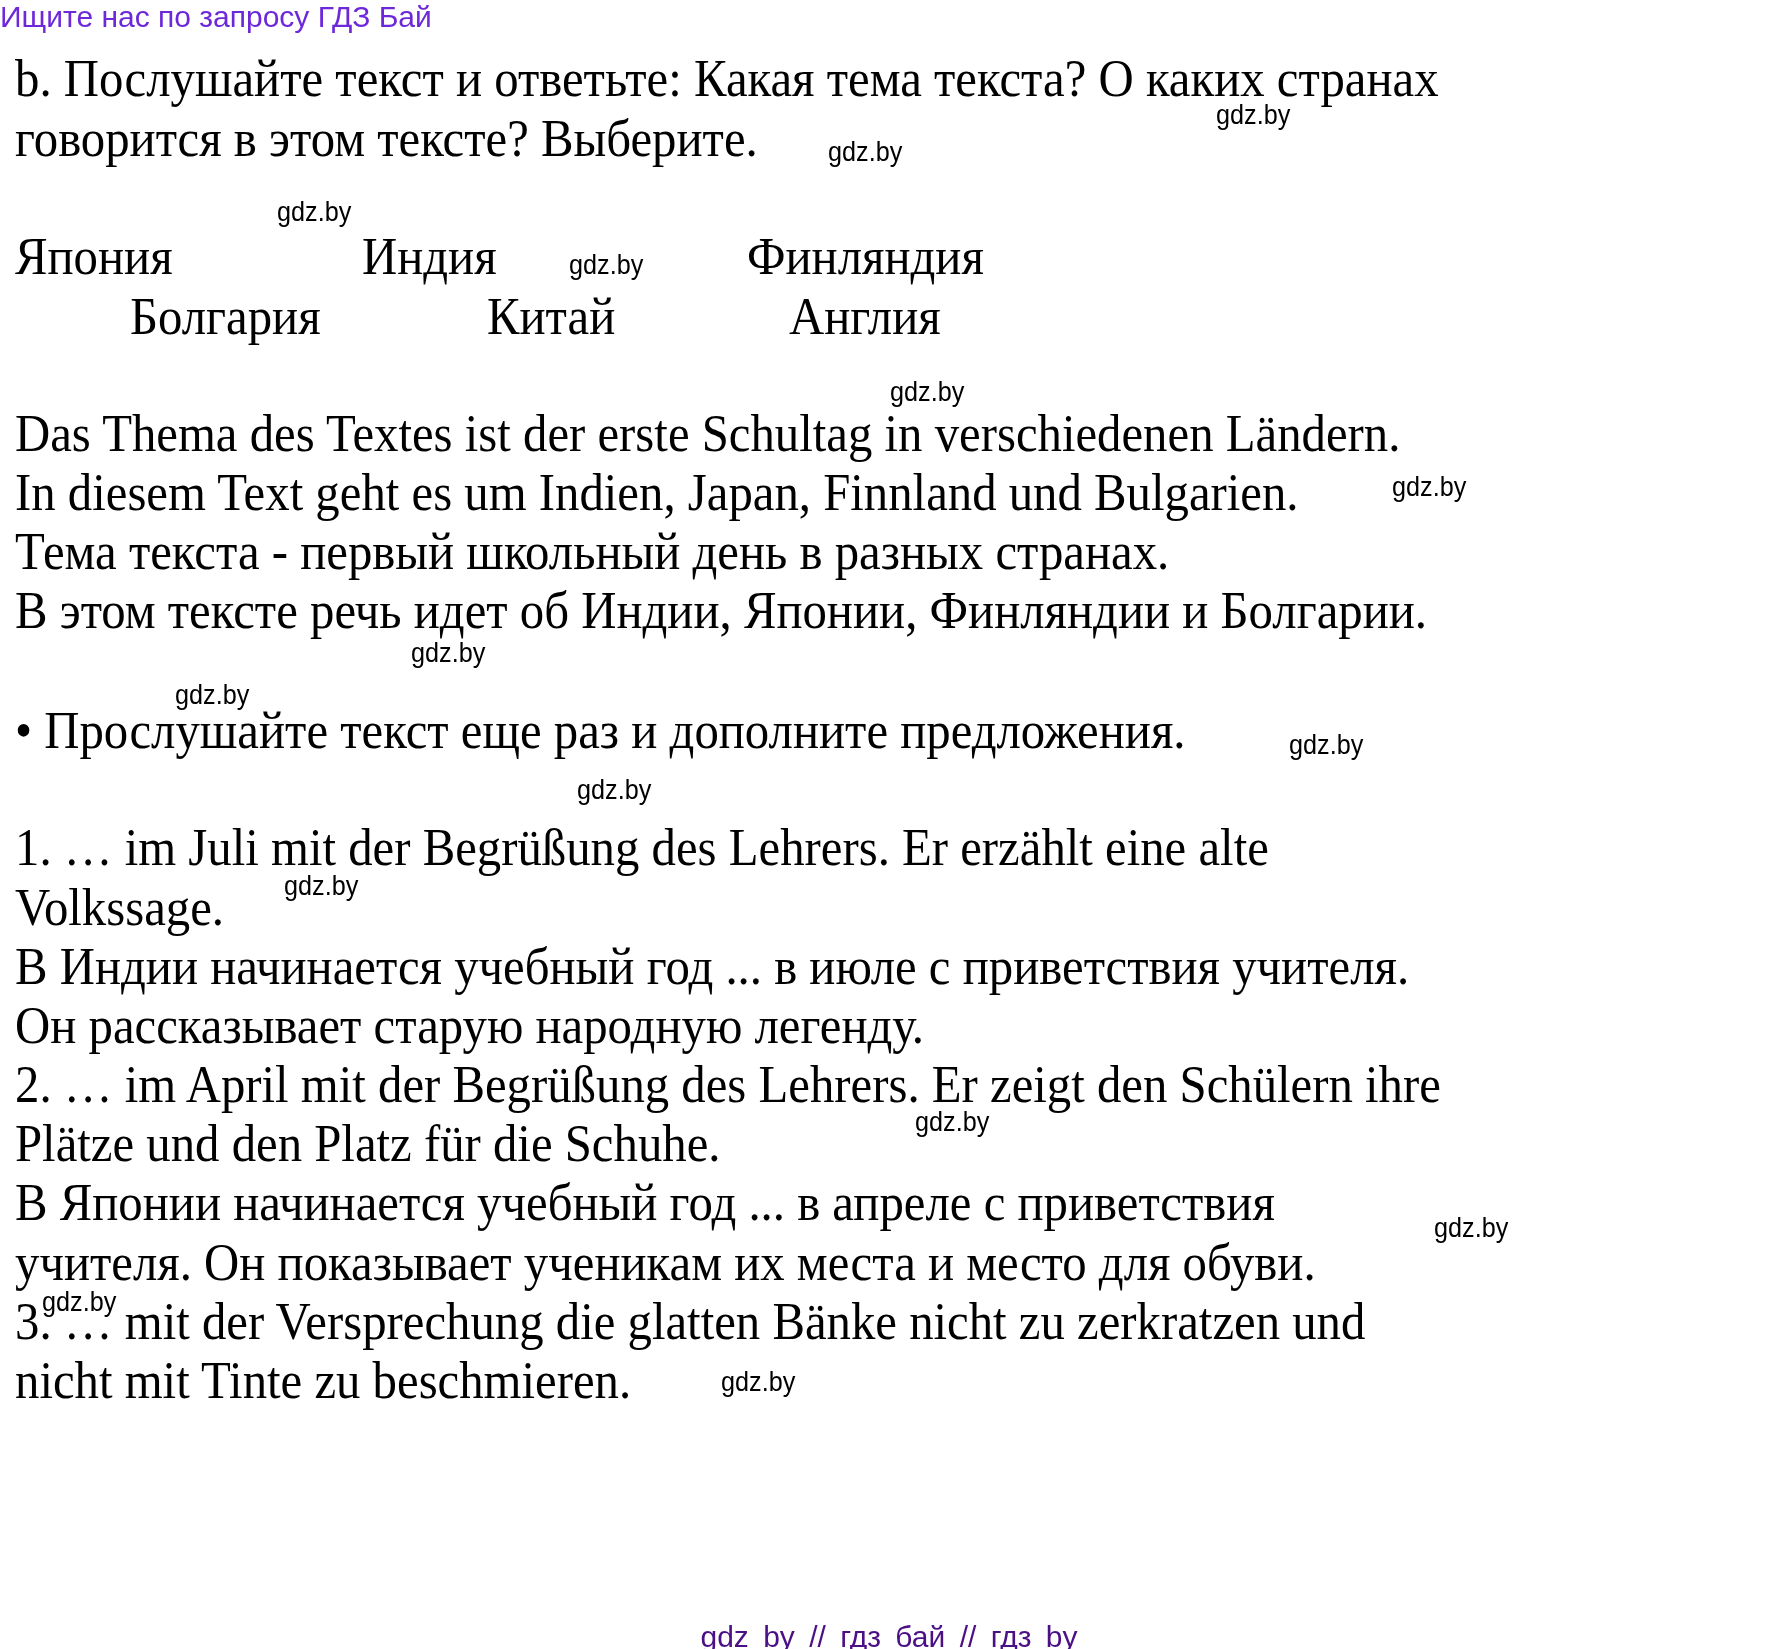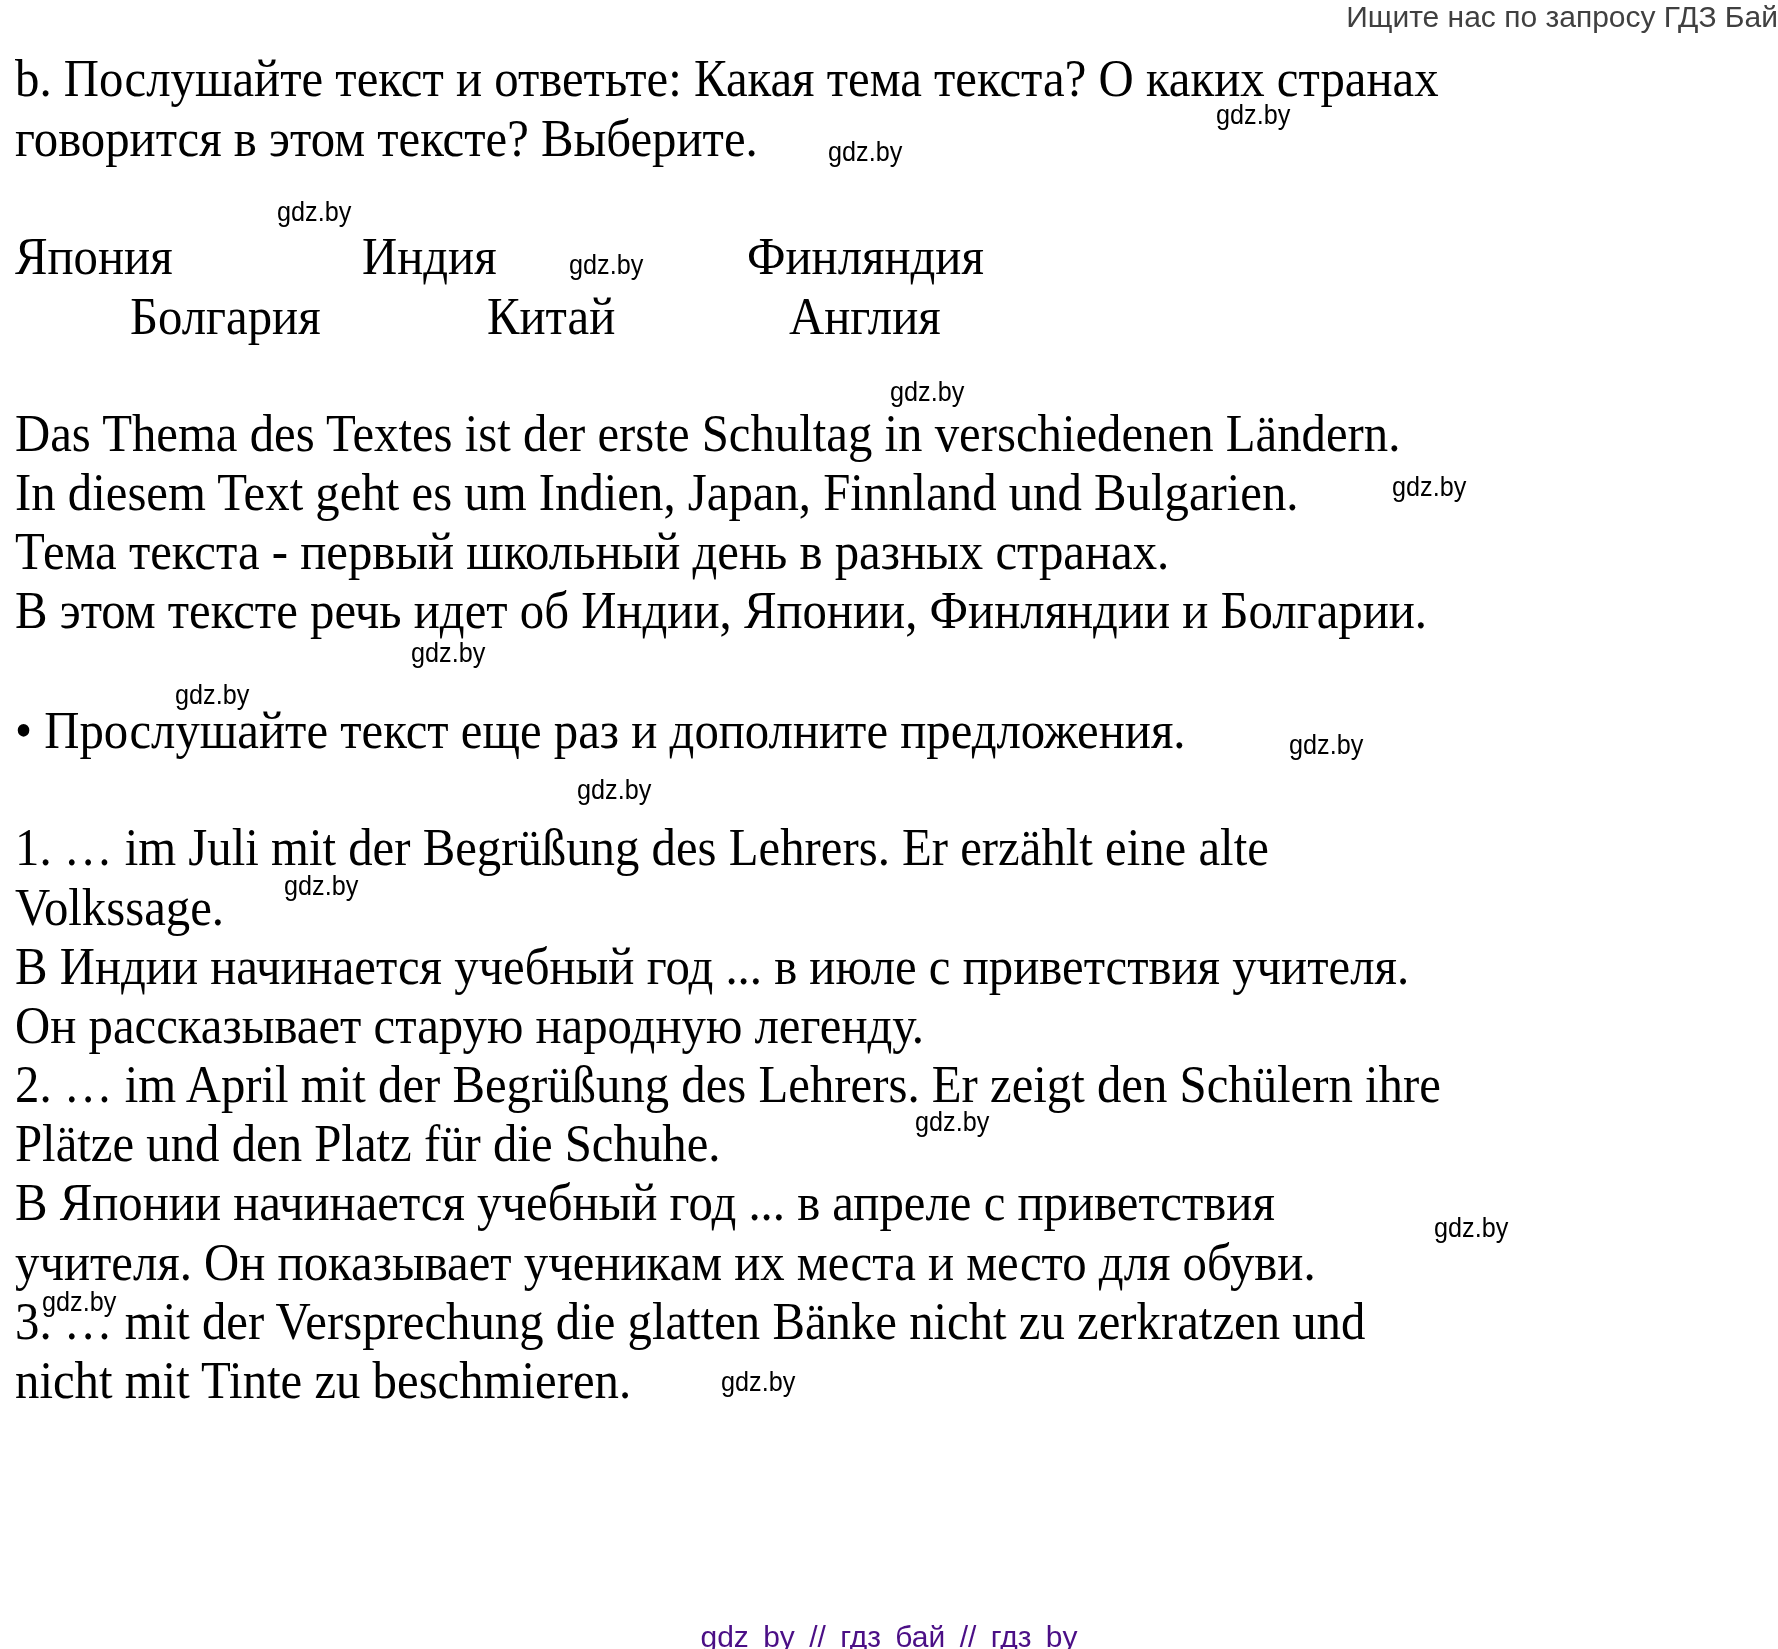--- a/index.html
+++ b/index.html
@@ -1,18 +1,18 @@
 <!DOCTYPE html>
 <html><head>
   <meta charset="utf-8">
   <style>
     html, body { margin:0; padding:0; background:#ffffff; }
     body { width:1778px; height:1649px; position:relative; overflow:hidden; }
-    .hdr { position:absolute; top:0; left:0; width:1778px; text-align:right;
-      font-family:"Liberation Sans", sans-serif; font-size:30px; color:#404040; line-height:34px; }
+    .hdr { position:absolute; top:0; left:0; width:1778px; text-align:left;
+      font-family:"Liberation Sans", sans-serif; font-size:30px; color:#6d28d9; line-height:34px; }
     .ftr { position:absolute; top:1620px; left:0; width:1778px; text-align:center;
       font-family:"Liberation Sans", sans-serif; font-size:30px; color:#4b0f86; line-height:34px; word-spacing:6px; }
     .line { position:absolute; left:15px; font-family:"Liberation Serif", serif; font-size:53px;
       color:#000; white-space:nowrap; line-height:60px; transform-origin:left top; transform:scaleX(0.92); }
     .word { position:absolute; font-family:"Liberation Serif", serif; font-size:53px; color:#000;
       white-space:nowrap; line-height:60px; transform-origin:left top; transform:scaleX(0.92); }
     .wm { position:absolute; font-family:"Liberation Sans", sans-serif; font-size:28px; color:#000;
       white-space:nowrap; line-height:30px; transform-origin:left top; transform:scaleX(0.9); }
   </style>
 </head>

